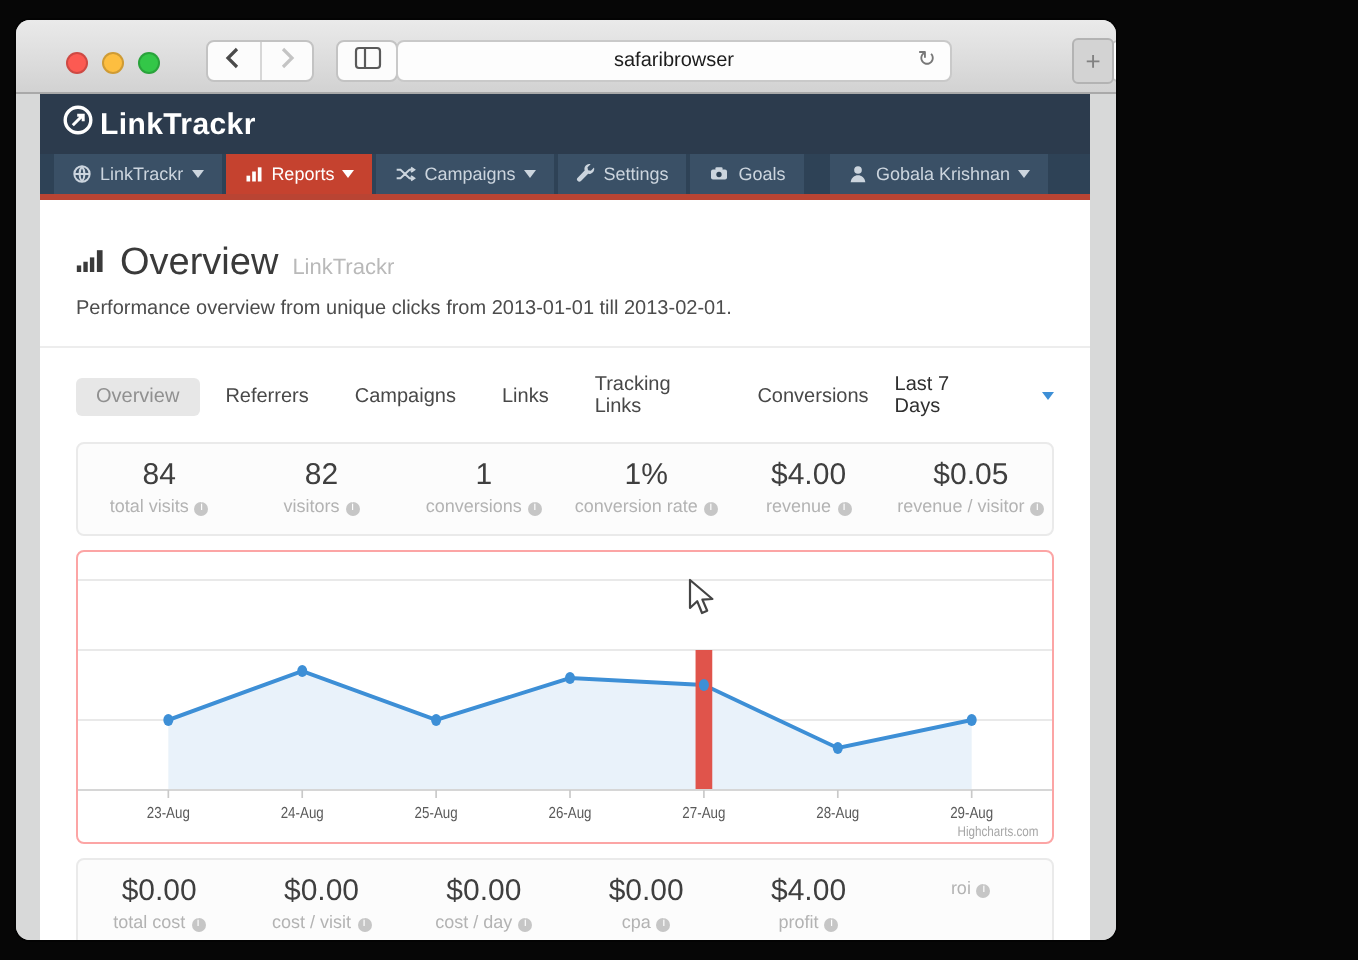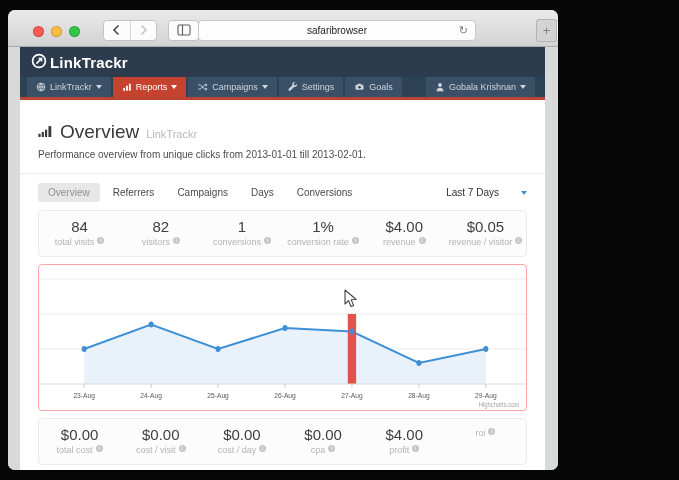--- a/index.html
+++ b/index.html
@@ -41,21 +41,21 @@
 
   .site-header { height:30px; background:var(--c-header); display:flex; align-items:center; padding:0 11px; }
   .logo { display:flex; align-items:center; gap:3px; color:#fff; font-size:15px; font-weight:bold; letter-spacing:.2px; }
 
   .site-nav { height:23px; background:var(--c-nav); display:flex; align-items:stretch;
               padding-left:7px; border-bottom:3px solid var(--c-redline); }
   .nav-item { display:flex; align-items:center; gap:4px; padding:0 9px; margin-right:2px;
               font-size:9px; color:#ccd5de; background:var(--c-navitem); white-space:nowrap; cursor:default; }
   .nav-item.active { background:var(--c-red); color:#fff; }
   .nav-item .icn svg { display:block; }
-  .nav-user { margin-left:auto; margin-right:10px; }
+  .nav-user { margin-left:auto; margin-right:21px; }
   .caret { width:0; height:0; border-left:3px solid transparent; border-right:3px solid transparent;
            border-top:4px solid currentColor; display:inline-block; }
 
   
   .title-block { padding:21px 18px 13px; border-bottom:1px solid #ededed; }
   .title-line { display:flex; align-items:baseline; gap:7px; }
   .title-line .ticon { align-self:center; }
   .page-title { font-size:19px; color:#3a3a3a; }
   .title-suffix { font-size:11px; color:#b9b9b9; }
   .subtitle { font-size:10px; color:#4c4c4c; margin-top:6px; }
@@ -64,21 +64,21 @@
   .tab { font-size:10px; color:#484848; padding:4px 10px; margin-right:3px; border-radius:3px; cursor:default; }
   .tab.active { background:#e7e7e7; color:#909090; }
   .range-picker { margin-left:auto; font-size:10px; color:#2f2f2f; display:flex; align-items:center; gap:22px; }
   .range-picker .caret { color:var(--c-blue); }
 
   .stats-strip { margin:0 18px; height:47px; border:1px solid #eaeaea; background:#fcfcfc;
                  border-radius:4px; display:flex; }
   .stat { flex:1; text-align:center; padding-top:7px; }
   .stat-value { font-size:15px; color:#3f3f3f; }
   .stat-label { font-size:9px; color:#b3b3b3; margin-top:2px; display:flex;
-                align-items:flex-start; justify-content:center; gap:3px; }
+                align-items:flex-end; justify-content:center; gap:3px; }
   .info-icon { width:7px; height:7px; border-radius:50%; background:#c6c6c6; color:#fff;
                font-size:6px; line-height:7px; display:inline-block; text-align:center; font-style:normal; }
 
   .chart-panel { margin:7px 18px; height:147px; border:1px solid #fca5a5; border-radius:4px;
                  background:#fff; position:relative; overflow:hidden; }
   .chart-panel svg.plot { display:block; width:100%; height:100%; }
 
   .strip-bottom { margin-top:0; }
 
   
@@ -233,21 +233,22 @@
         </div>
         <div class="subtitle">Performance overview from unique clicks from 2013-01-01 till 2013-02-01.</div>
       </div>
 
       <div class="tabs-row">
         <div style="display:flex;align-items:center;">
 
         <span class="tab active"><span>Overview</span></span>
             <span class="tab"><span>Referrers</span></span>
             <span class="tab"><span>Campaigns</span></span>
-            <span class="tab"><span>Days</span></span>
+            <span class="tab"><span>Links</span></span>
+            <span class="tab"><span>Tracking Links</span></span>
             <span class="tab"><span>Conversions</span></span>
           </div>
         <div class="range-picker">
           <span>Last 7 Days</span>
           <span class="caret"></span>
         </div>
       </div>
 
       <div class="stats-strip">
 

